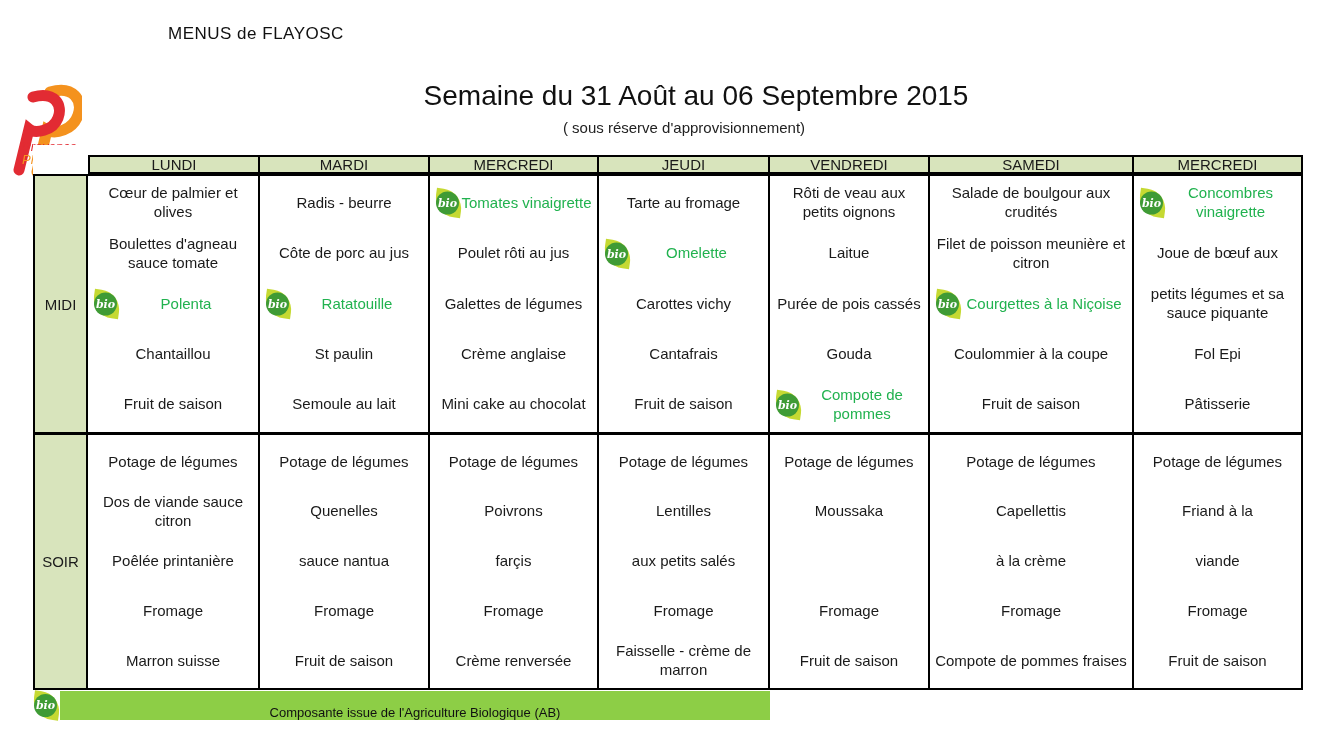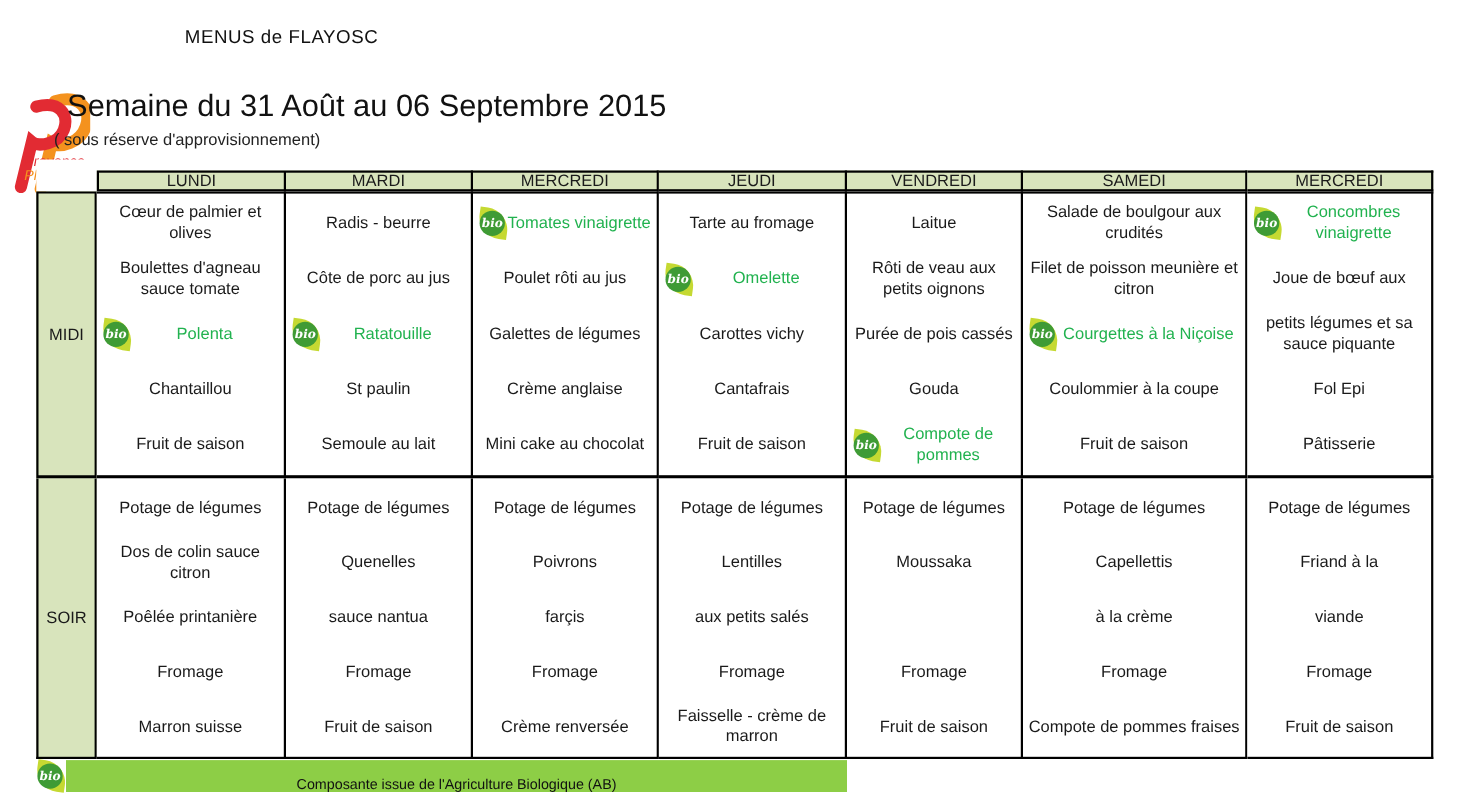--- a/index.html
+++ b/index.html
@@ -2,21 +2,21 @@
 <html style="--header-bg: #d8e4bc; --bio-green: #21b24f; --bio-dark: #3f9b35; --leaf-green: #c5d932; --legend-bar: #8dce46; --logo-red: #e22b33; --logo-orange: #f4921e;"><head>
 <meta charset="utf-8">
 <style>
   * { margin:0; padding:0; box-sizing:border-box; }
   html,body { width:1328px; height:736px; background:#ffffff; overflow:hidden;
     font-family:"Liberation Sans", sans-serif; color:#1a1a1a; }
   .stage { position:relative; width:1328px; height:568px; }
 
   
   .app-heading { position:absolute; left:168px; top:24px; font-size:17px; letter-spacing:.5px; color:#111; }
-  .title-wrap { position:absolute; left:33px; top:80px; width:1270px; text-align:left; }
+  .title-wrap { position:absolute; left:33px; top:80px; width:1270px; text-align:center; }
   .page-title { font-size:28px; font-weight:400; color:#111; position:relative; left:28px; }
   .page-subtitle { font-size:15px; color:#222; position:relative; left:16px; margin-top:7px; }
 
   
   .logo { position:absolute; left:4px; top:84px; width:120px; height:94px; }
   .logo svg { position:absolute; left:0; top:0; }
   .lg-o { stroke:var(--logo-orange); }
   .lg-r { stroke:var(--logo-red); }
   .logo-text { position:absolute; left:18px; top:56px; font-style:italic; line-height:1.0; }
   .logo-line1 { color:var(--logo-red); font-size:13px; }
@@ -170,26 +170,26 @@
         </div>
         <div class="slot">
           <span class="txt">Cantafrais</span>
         </div>
         <div class="slot">
           <span class="txt">Fruit de saison</span>
         </div>
       </div>
       <div class="cell day r2">
         <div class="slot">
+          <span class="txt">Rôti de veau aux petits oignons</span>
+        </div>
+        <div class="slot">
           <span class="txt">Laitue</span>
         </div>
         <div class="slot">
-          <span class="txt">Rôti de veau aux petits oignons</span>
-        </div>
-        <div class="slot">
           <span class="txt">Purée de pois cassés</span>
         </div>
         <div class="slot">
           <span class="txt">Gouda</span>
         </div>
         <div class="slot has-bio">
           <div class="bio-icon">
             <div class="leaf"></div>
             <div class="disc">bio</div>
           </div>
@@ -237,21 +237,21 @@
         <div class="slot">
           <span class="txt">Pâtisserie</span>
         </div>
       </div>
       <div class="cell rlabel">SOIR</div>
       <div class="cell day">
         <div class="slot">
           <span class="txt">Potage de légumes</span>
         </div>
         <div class="slot">
-          <span class="txt">Dos de colin sauce citron</span>
+          <span class="txt">Dos de viande sauce citron</span>
         </div>
         <div class="slot">
           <span class="txt">Poêlée printanière</span>
         </div>
         <div class="slot">
           <span class="txt">Fromage</span>
         </div>
         <div class="slot">
           <span class="txt">Marron suisse</span>
         </div>

